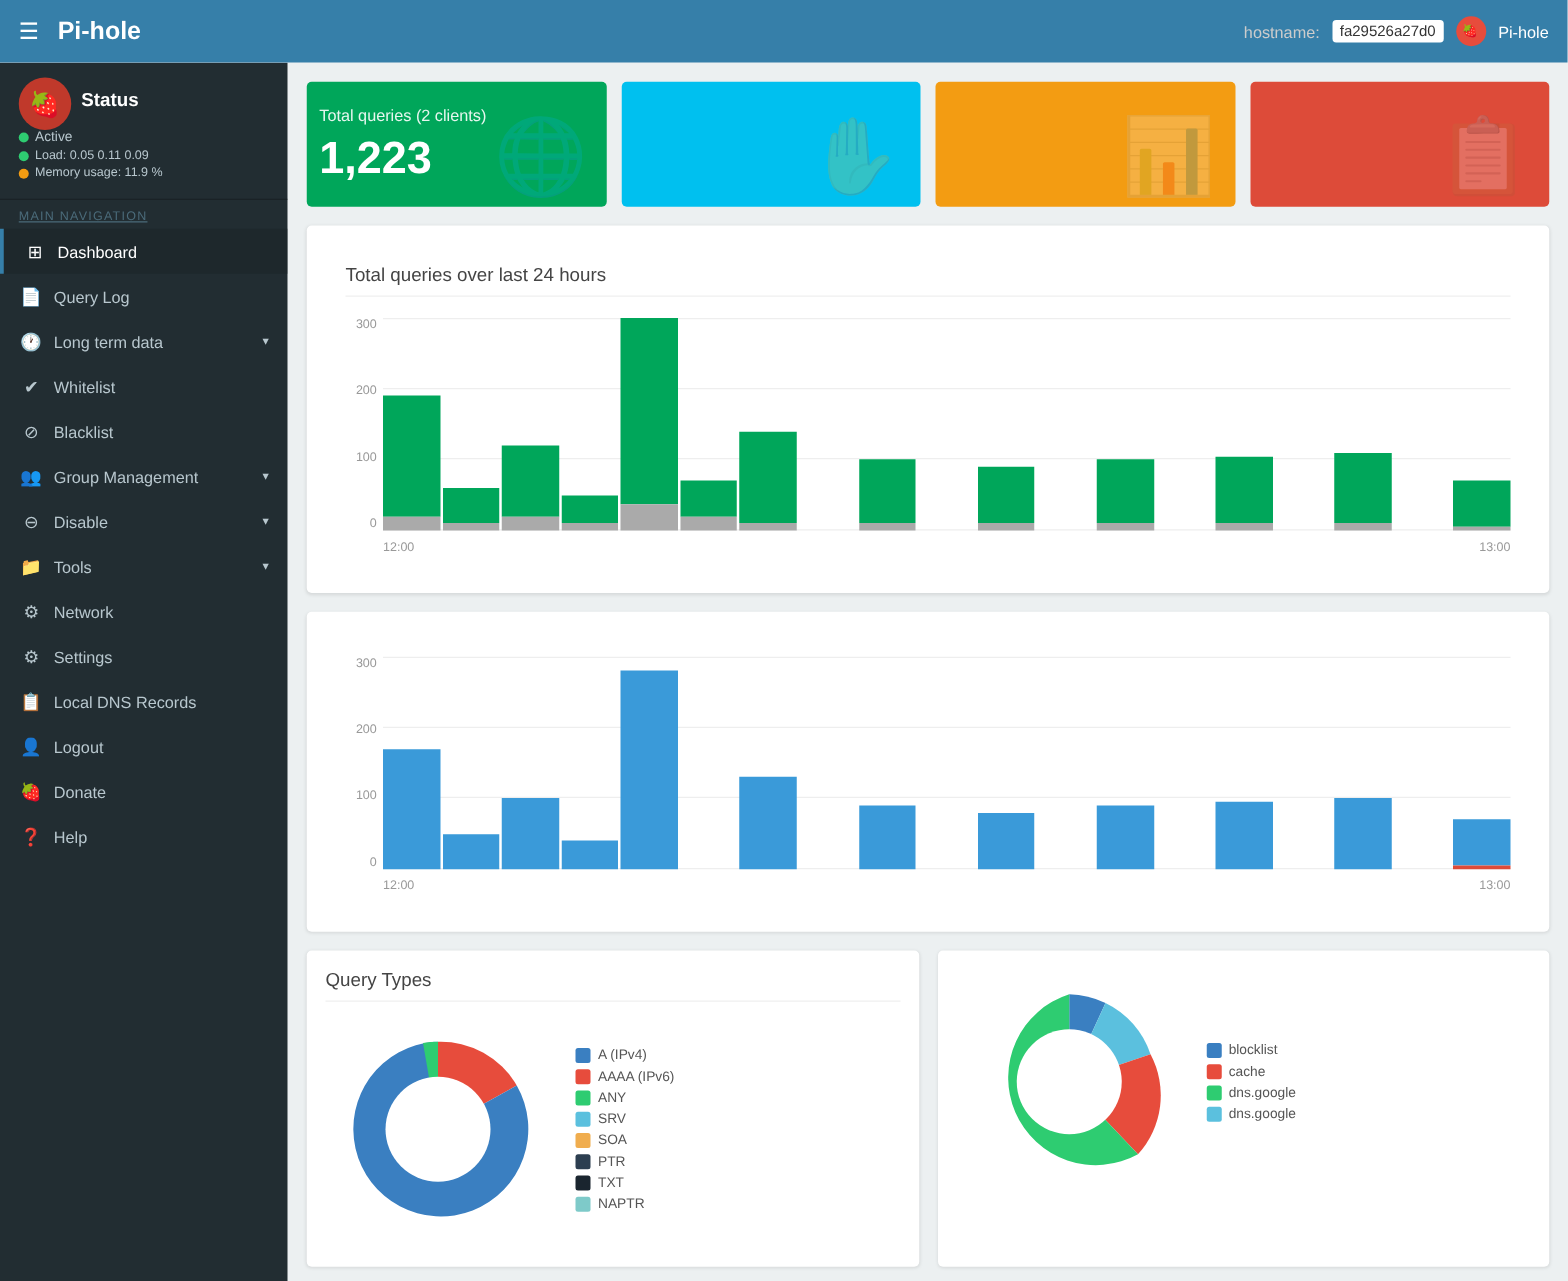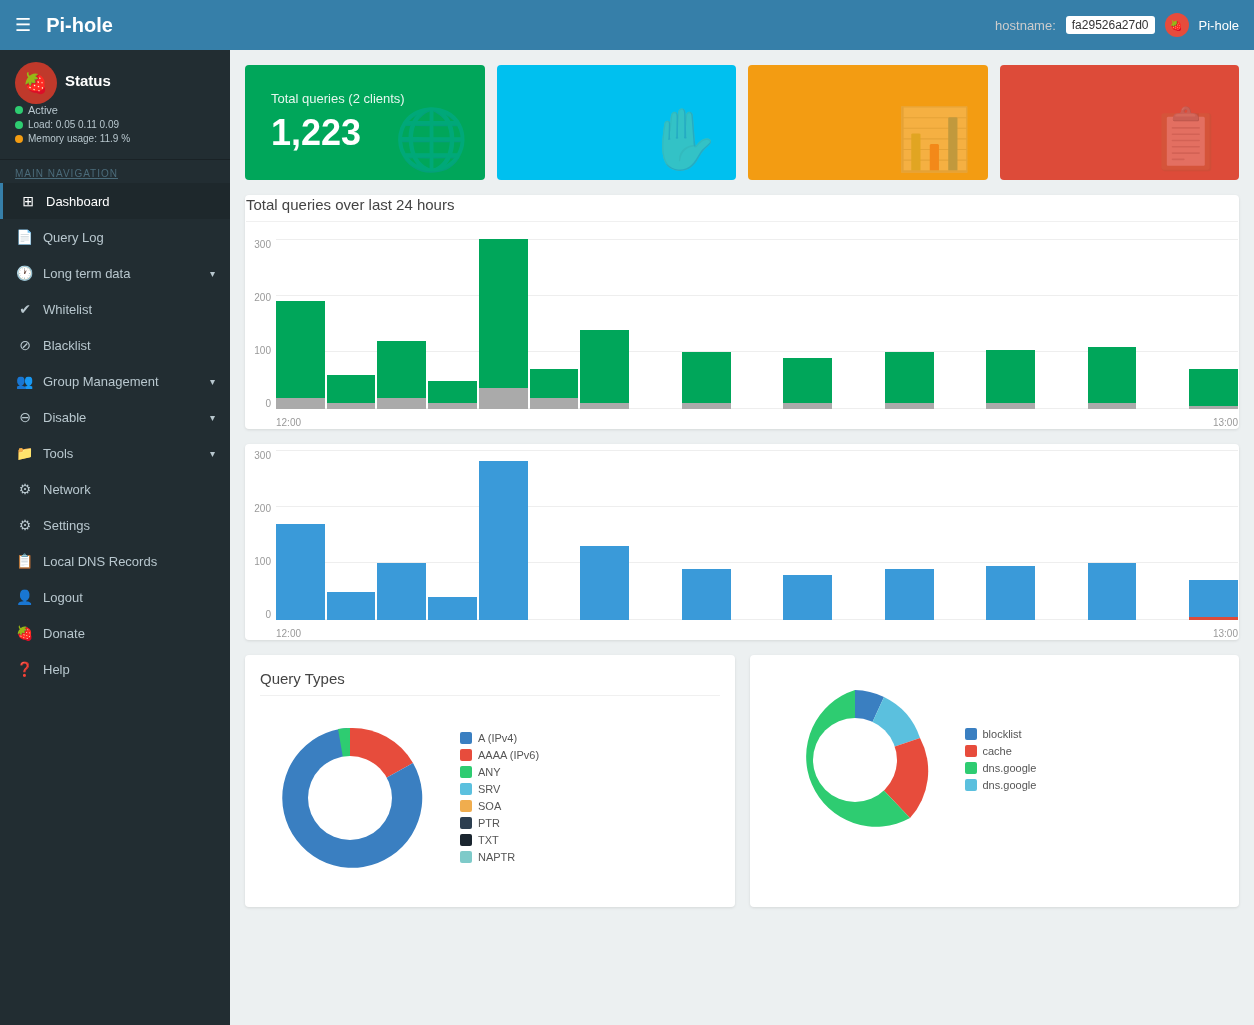--- a/index.html
+++ b/index.html
@@ -121,21 +121,21 @@
 
     
     .stats-row {
       display: grid;
       grid-template-columns: repeat(4, 1fr);
       gap: 12px;
       margin-bottom: 15px;
     }
     .stat-card {
       border-radius: 4px;
-      padding: 26px;
+      padding: 10px;
       color: white;
       display: flex;
       justify-content: space-between;
       align-items: center;
       min-height: 100px;
       position: relative;
       overflow: hidden;
     }
     .stat-card-green { background: #00a65a; }
     .stat-card-blue { background: #00c0ef; }
@@ -149,21 +149,21 @@
       right: 15px;
       bottom: 5px;
       font-size: 60px;
       opacity: 0.2;
     }
 
     
     .chart-panel {
       background: white;
       border-radius: 4px;
-      padding: 1px;
+      padding: 31px;
       margin-bottom: 15px;
       box-shadow: 0 1px 3px rgba(0,0,0,0.1);
     }
     .chart-title {
       font-size: 15px;
       font-weight: 500;
       color: #444;
       margin-bottom: 12px;
       padding-bottom: 8px;
       border-bottom: 1px solid #f0f0f0;

